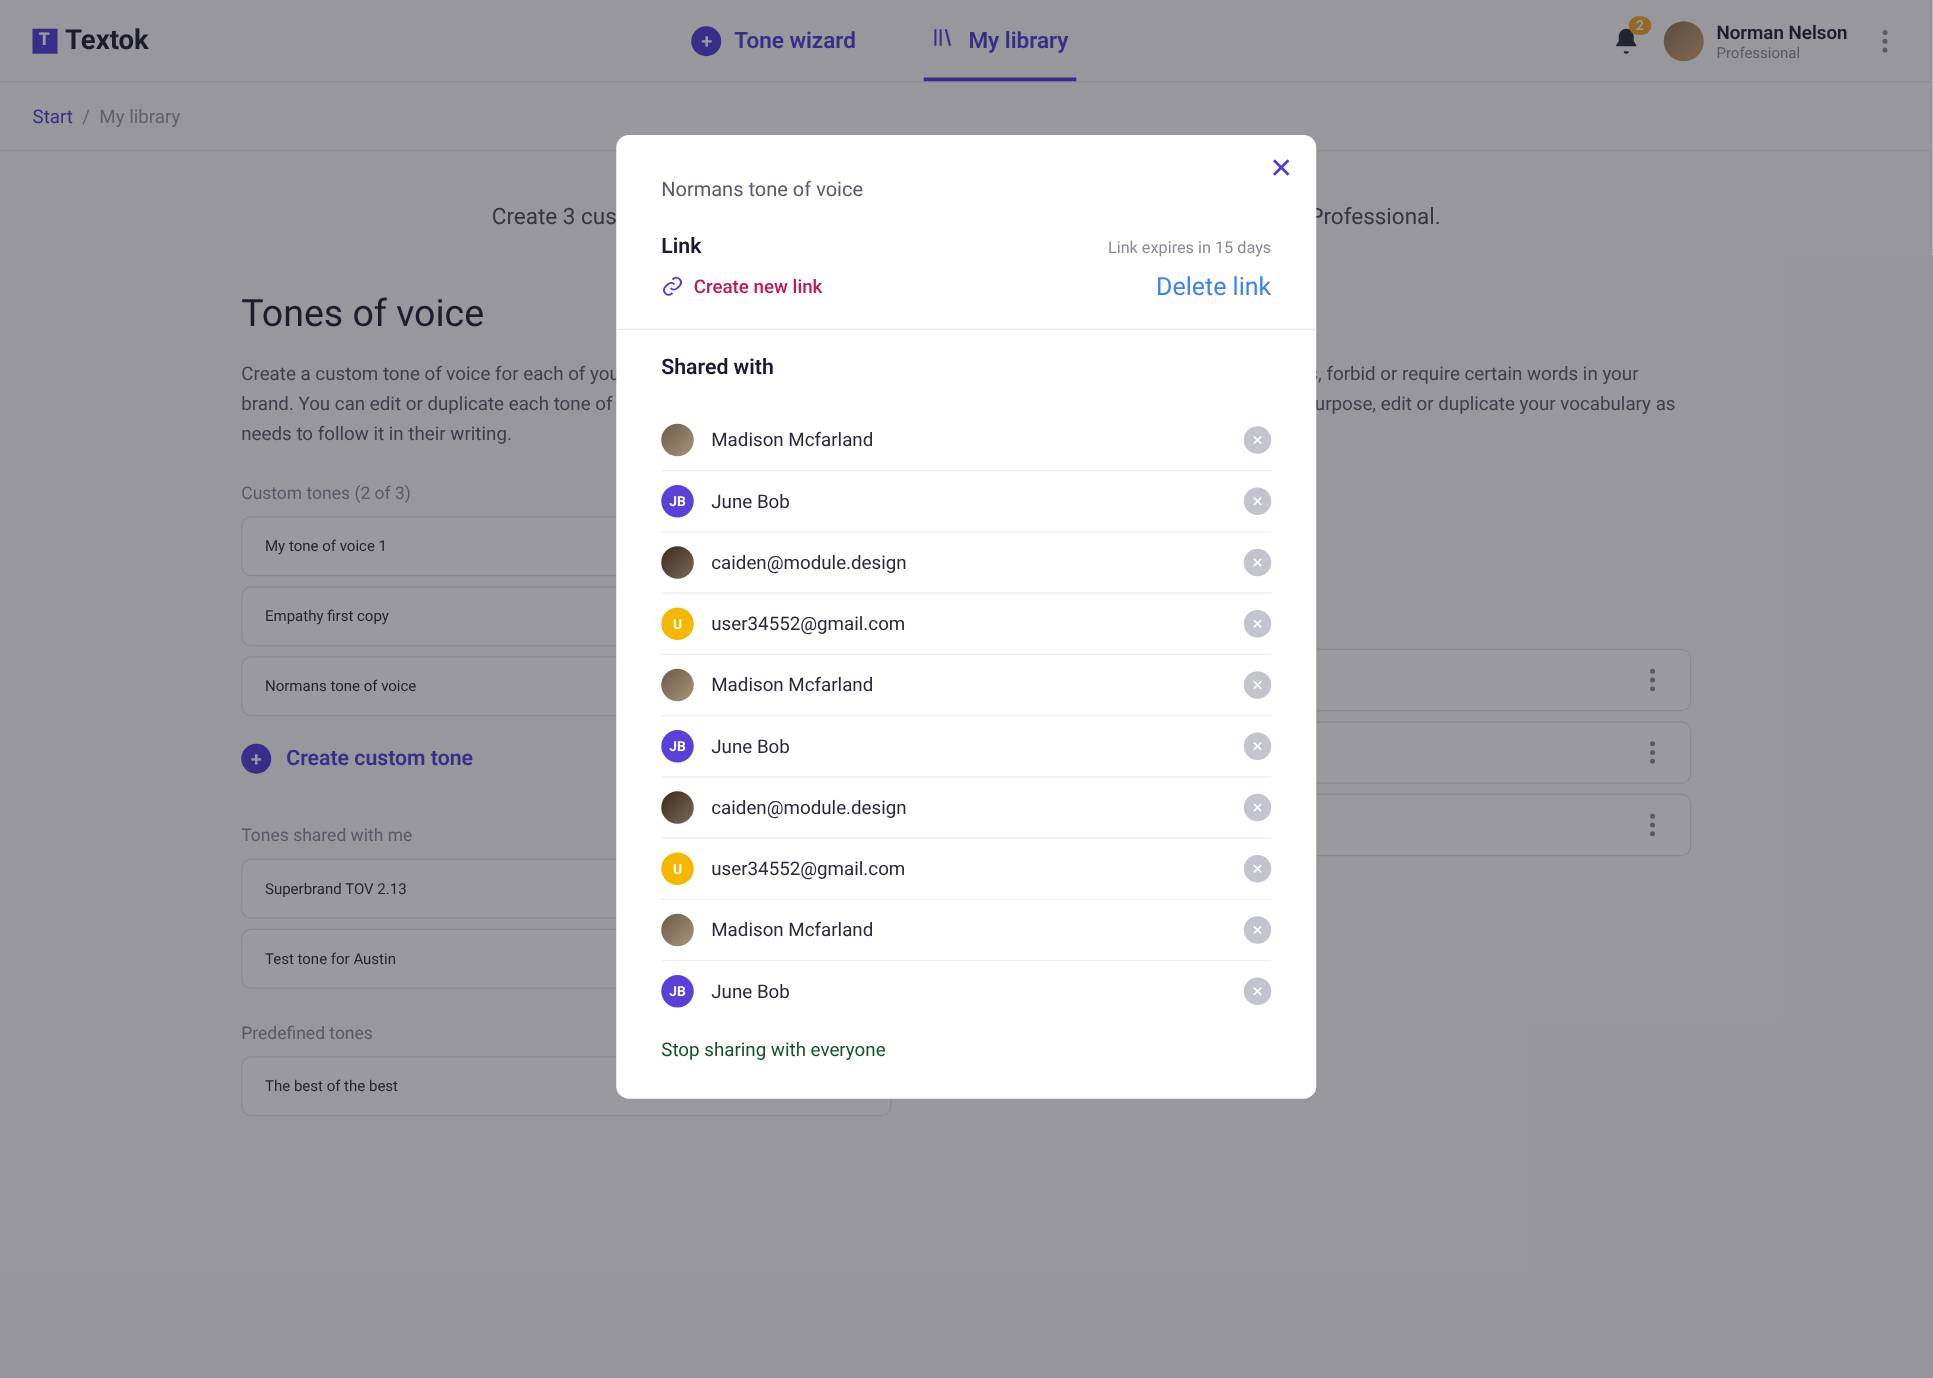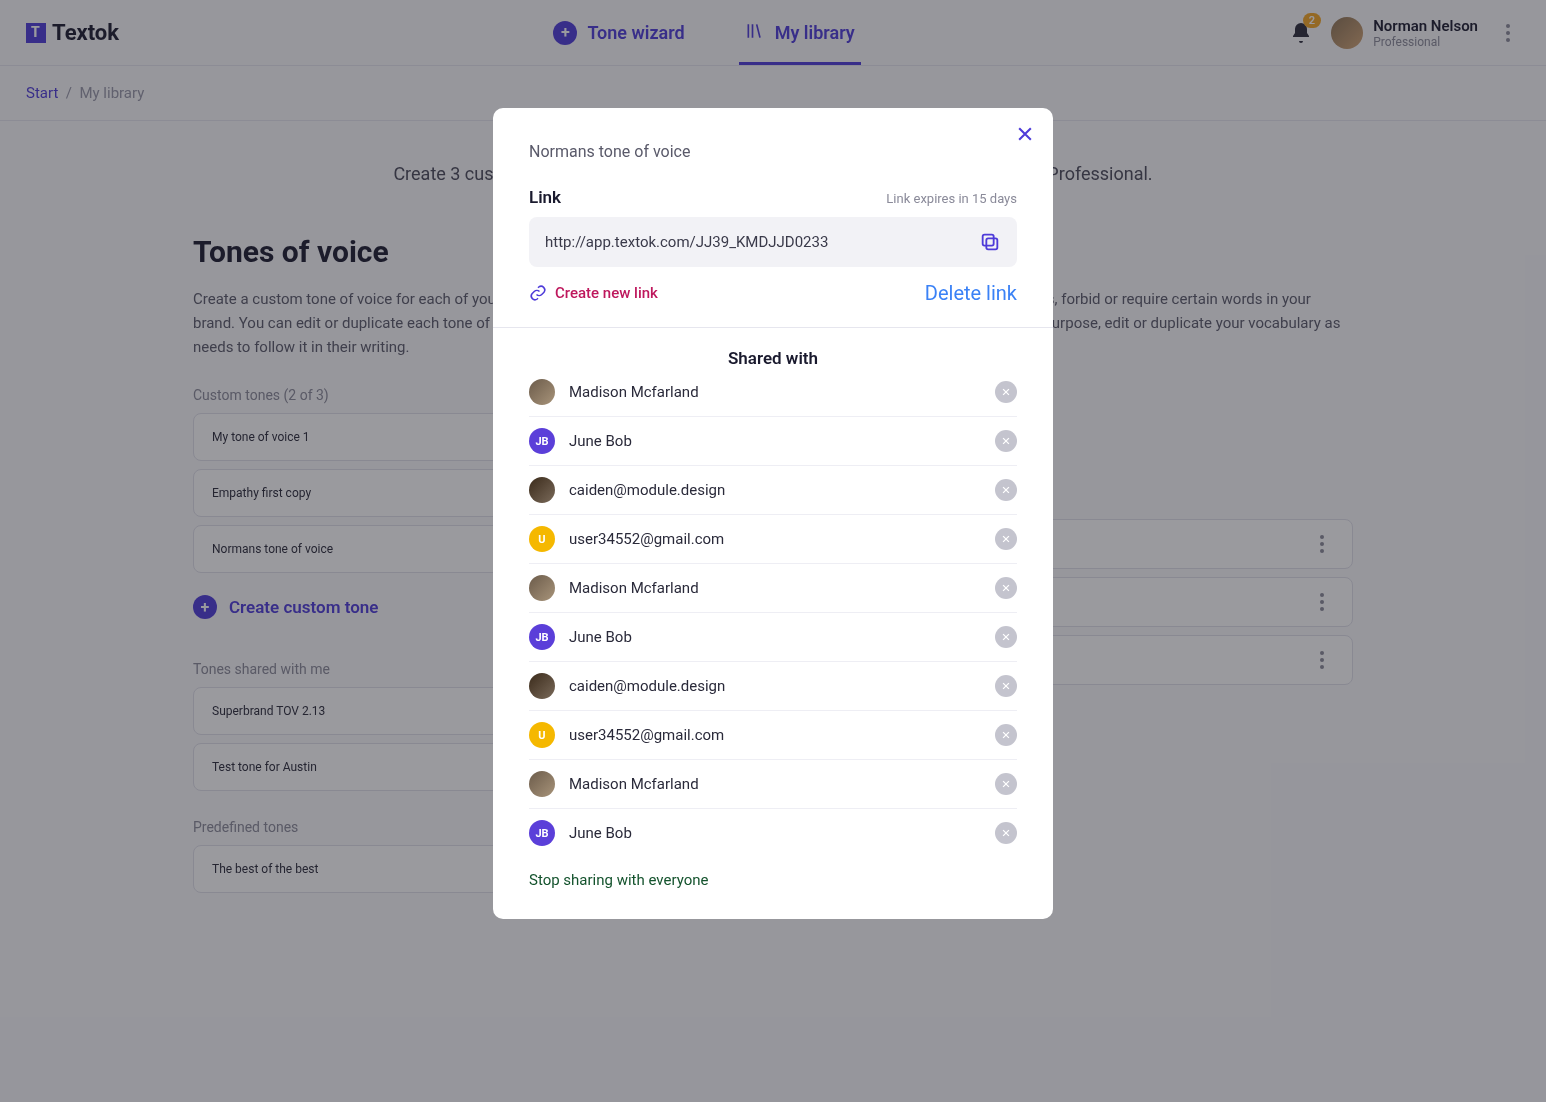--- a/index.html
+++ b/index.html
@@ -28,21 +28,21 @@
 .kebab span { width:4px; height:4px; border-radius:50%; background:#8a8a99; }
 
 
 .breadcrumb { padding:18px 26px; font-size:15px; color:#9797a8; border-bottom:1px solid #e6e6ee; }
 .breadcrumb a { color:#4e3bd9; text-decoration:none; }
 
 
 .main { padding:40px 80px; display:flex; gap:120px; }
 .page-intro { text-align:center; padding:0 0 40px; font-size:18px; color:#4a4a5a; }
 .col { width:520px; }
-.col h1 { font-size:30px; font-weight:700; margin-bottom:18px; }
+.col h1 { font-size:30px; font-weight:400; margin-bottom:18px; }
 .col p.desc { font-size:15px; line-height:1.6; color:#5a5a6a; margin-bottom:28px; }
 .section-label { font-size:14px; color:#8a8a99; margin:28px 0 10px; }
 .tone-item { display:flex; align-items:center; justify-content:space-between; padding:14px 18px; border:1px solid #e0e0ea; border-radius:8px; margin-bottom:8px; background:#fff; }
 .tone-label { font-size:12px; color:#2a2a3a; }
 .tone-item .kebab { margin-left:auto; }
 .create-btn { display:flex; align-items:center; gap:12px; color:#4e3bd9; font-size:17px; font-weight:600; padding:14px 0; cursor:pointer; }
 .vocab-item { display:flex; align-items:center; gap:14px; padding:14px 18px; border:1px solid #e0e0ea; border-radius:8px; margin-bottom:8px; background:#fff; }
 .vocab-icon { width:20px; height:20px; border:2px solid #4e3bd9; border-radius:3px; }
 .vocab-label { font-size:16px; color:#4e3bd9; font-weight:500; flex:1; }
 
@@ -58,21 +58,21 @@
 .link-expire { font-size:13px; color:#8a8a99; }
 .link-box { display:flex; align-items:center; background:#f2f2f6; border-radius:8px; padding:14px 16px; margin-bottom:14px; }
 .link-url { flex:1; font-size:15px; color:#3a3a4a; }
 .copy-icon { width:22px; height:22px; cursor:pointer; }
 .copy-icon svg { width:22px; height:22px; fill:none; stroke:#4e3bd9; stroke-width:2; }
 .link-actions { display:flex; justify-content:space-between; align-items:center; margin-bottom:22px; }
 .create-link { display:flex; align-items:center; gap:8px; color:#be185d; font-size:15px; font-weight:500; cursor:pointer; }
 .create-link svg { width:18px; height:18px; stroke:#4e3bd9; fill:none; stroke-width:2; }
 .delete-link { font-size:20px; color:#3b82f6; cursor:pointer;margin-left:38px; }
 .divider { height:1px; background:#e6e6ee; margin:0 -36px 20px; }
-.shared-label { font-size:17px; font-weight:600; margin-bottom:0;text-align:center; }
+.shared-label { font-size:17px; font-weight:600; margin-bottom:24px; }
 .share-list { }
 .share-row { display:flex; align-items:center; gap:14px; padding:11px 0; border-bottom:1px solid #eeeef4; }
 .share-row:last-of-type { border-bottom:none; }
 .share-av { width:26px; height:26px; border-radius:50%; display:flex; align-items:center; justify-content:center; font-size:11px; font-weight:700; color:#fff; flex-shrink:0; }
 .av-photo1 { background:linear-gradient(135deg,#6b5b4a,#a8947a); }
 .av-jb { background:#5b3fd9; }
 .av-photo2 { background:linear-gradient(135deg,#3a2a1a,#7a6a5a); }
 .av-u { background:#f5b800; }
 .share-name { flex:1; font-size:15px; color:#2a2a3a; }
 .remove-btn { width:22px; height:22px; border-radius:50%; background:#c4c4ce; display:flex; align-items:center; justify-content:center; cursor:pointer; }
@@ -247,29 +247,20 @@
       <svg viewBox="0 0 24 24">
           <path d="M5 5l14 14M19 5L5 19"></path>
         </svg>
     </div>
     <div class="modal-sub">Normans tone of voice</div>
 
     <div class="link-row">
       <span class="link-label">Link</span>
       <span class="link-expire">Link expires in 15 days</span>
     </div>
-    <div class="link-box">
-      <span class="link-url">http://app.textok.com/JJ39_KMDJJD0233</span>
-      <span class="copy-icon">
-        <svg viewBox="0 0 24 24">
-            <rect x="8" y="8" width="12" height="12" rx="2"></rect>
-            <rect x="4" y="4" width="12" height="12" rx="2"></rect>
-          </svg>
-      </span>
-    </div>
     <div class="link-actions">
       <span class="create-link">
         <svg viewBox="0 0 24 24">
             <path d="M10 14a5 5 0 007 0l3-3a5 5 0 00-7-7l-1 1M14 10a5 5 0 00-7 0l-3 3a5 5 0 007 7l1-1"></path>
           </svg>
         <span>Create new link</span>
       </span>
       <span class="delete-link">Delete link</span>
     </div>
 

